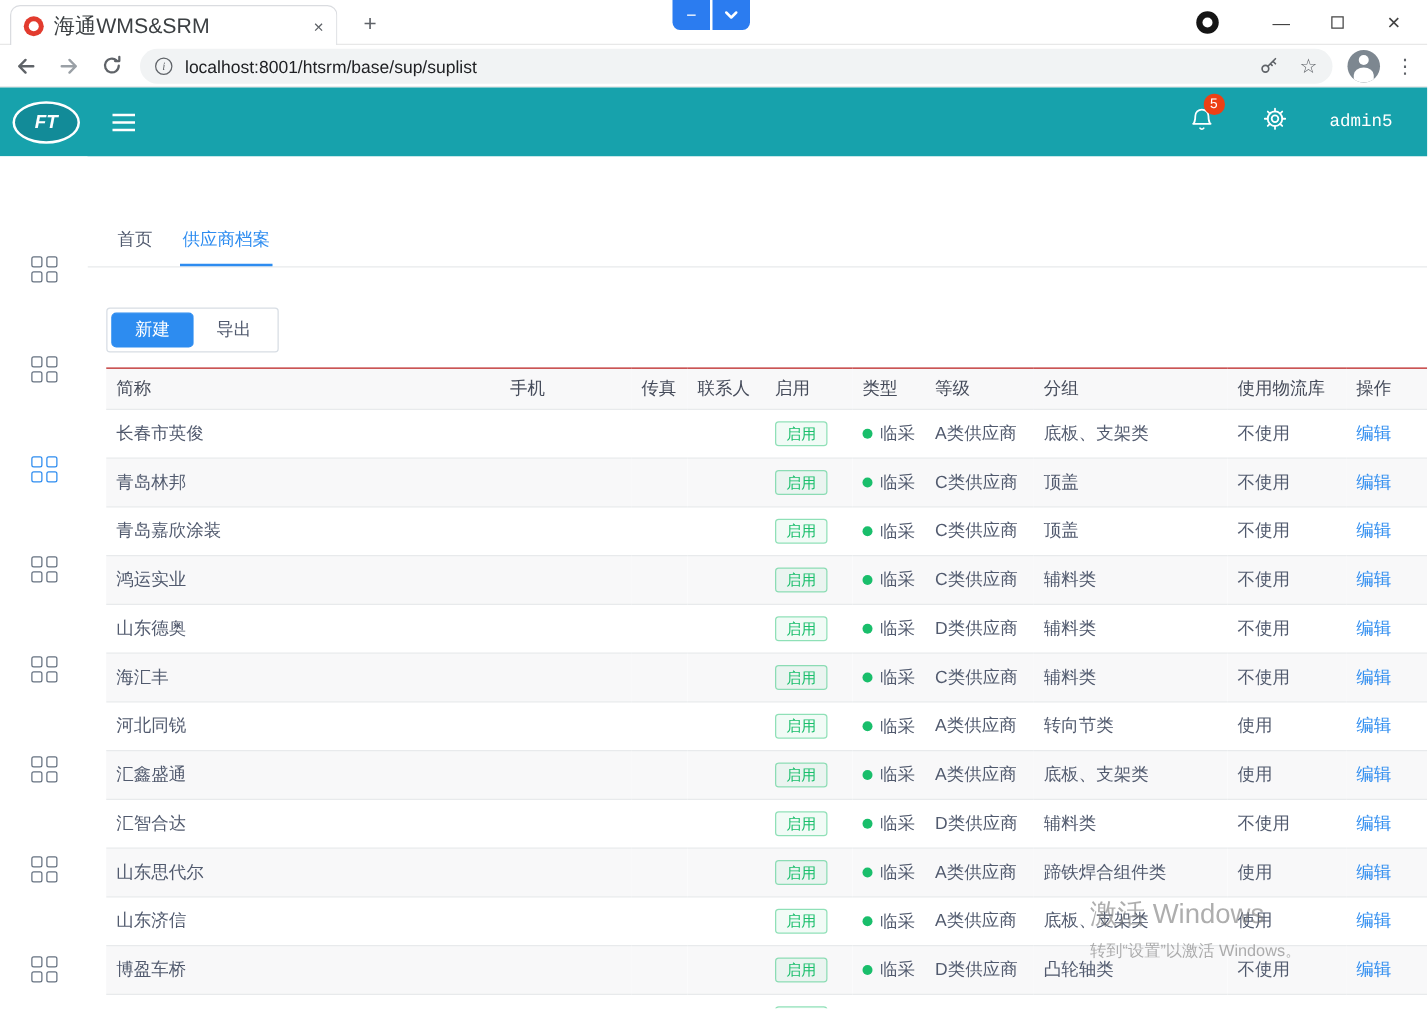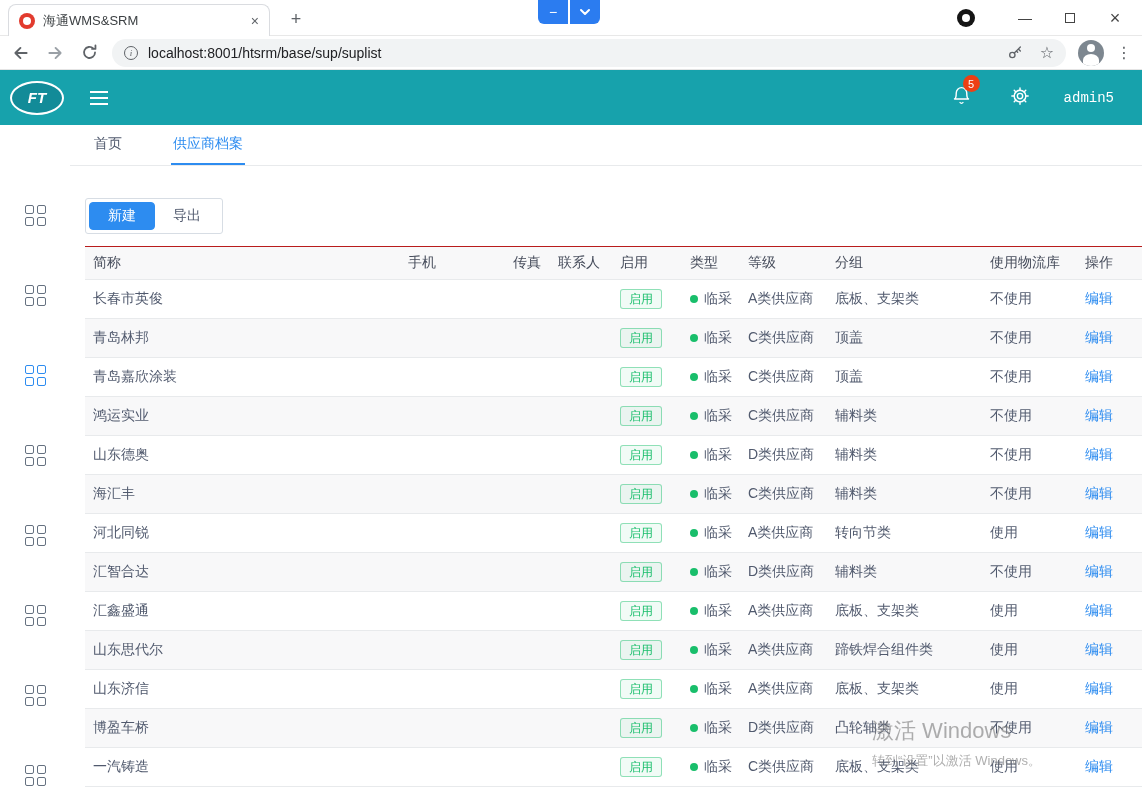--- a/index.html
+++ b/index.html
@@ -12,21 +12,21 @@
 
   
   .tabstrip { height:36px; background:#ffffff; position:relative; border-bottom:1px solid #e8e8e8; }
   .browser-tab {
     position:absolute; left:8px; top:4px; width:262px; height:32px;
     background:#fff; border:1px solid #dadce0; border-bottom:none;
     border-radius:8px 8px 0 0; display:flex; align-items:center; padding:0 10px; gap:8px;
   }
   .favicon { width:16px; height:16px; border-radius:50%; background:#e23b2e; position:relative; flex:none; }
   .favicon::after { content:""; position:absolute; inset:4px; border-radius:50%; background:#fff; }
-  .tab-title { font-size:13px; color:#3c4043; flex:1; white-space:nowrap; overflow:hidden; }
+  .tab-title { font-size:17px; color:#3c4043; flex:1; white-space:nowrap; overflow:hidden; }
   .tab-close { font-size:14px; color:#5f6368; cursor:pointer; flex:none; }
   .newtab-btn { position:absolute; left:284px; top:7px; width:24px; height:24px; border-radius:50%;
     display:flex; align-items:center; justify-content:center; font-size:18px; color:#5f6368; }
   .float-widget { position:absolute; left:538px; top:0; display:flex; gap:2px; }
   .float-widget .fw-btn { width:30px; height:24px; background:#2b7cf0; color:#fff;
     display:flex; align-items:center; justify-content:center; font-size:14px; }
   .float-widget .fw-btn:first-child { border-radius:0 0 0 6px; }
   .float-widget .fw-btn:last-child { border-radius:0 0 6px 0; }
   .recorder { position:absolute; left:957px; top:9px; width:18px; height:18px; border-radius:50%; background:#151515; }
   .recorder::after { content:""; position:absolute; inset:5px; border-radius:50%; background:#fff; }
@@ -63,21 +63,21 @@
   .username { color:#fff; font-size:14px;font-family:Liberation Mono, monospace; }
 
   
   .app-main { display:flex; height:682px; overflow:hidden; }
   .sidebar { width:70px; flex:none; display:flex; flex-direction:column; align-items:center; padding-top:80px; gap:59px; background:#fff; }
   .grid-icon { display:grid; grid-template-columns:9px 9px; grid-template-rows:9px 9px; gap:3px; color:#657180; cursor:pointer; }
   .grid-icon.active { color:#2d8cf0; }
   .grid-icon span { border:1.5px solid currentColor; border-radius:2px; }
 
   .content { flex:1; overflow:hidden; }
-  .tabbar { height:41px; border-bottom:1px solid #e8eaec; display:flex; padding-left:22px; gap:47px; }
+  .tabbar { height:41px; border-bottom:1px solid #e8eaec; display:flex; padding-left:22px; gap:20px;margin-top:48px; }
   .page-tab { display:flex; align-items:center; font-size:14px; color:#515a6e; border-bottom:2px solid transparent; cursor:pointer; padding:0 2px; }
   .page-tab.active { color:#2d8cf0; border-bottom-color:#2d8cf0; }
 
   .toolbar { margin:32px 0 0 15px; display:inline-flex; align-items:center; border:1px solid #d7dde4; border-radius:3px; padding:3px; }
   .btn { height:28px; font-size:14px; border-radius:4px; padding:0 18px; cursor:pointer; font-family:inherit; }
   .btn-primary { background:#2d8cf0; border:1px solid #2d8cf0; color:#fff; }
   .btn-plain { background:#fff; border:none; color:#515a6e; }
   .btn-default { background:#fff; border:1px solid #dcdee2; color:#515a6e; height:30px; }
 
   .filterbar { margin:12px 0 0 15px; display:flex; align-items:center; }
@@ -366,41 +366,41 @@
     <td></td>
     <td></td>
     <td><span class="tag-enable">启用</span></td>
     <td><span class="dot"></span><span class="type-text">临采</span></td>
     <td>A类供应商</td>
     <td>转向节类</td>
     <td>使用</td>
     <td><a class="edit-link">编辑</a></td>
   </tr>
             <tr>
-    <td>汇智合达</td>
-    <td></td>
-    <td></td>
-    <td></td>
-    <td><span class="tag-enable">启用</span></td>
-    <td><span class="dot"></span><span class="type-text">临采</span></td>
-    <td>D类供应商</td>
-    <td>辅料类</td>
-    <td>不使用</td>
-    <td><a class="edit-link">编辑</a></td>
-  </tr>
-            <tr>
     <td>汇鑫盛通</td>
     <td></td>
     <td></td>
     <td></td>
     <td><span class="tag-enable">启用</span></td>
     <td><span class="dot"></span><span class="type-text">临采</span></td>
     <td>A类供应商</td>
     <td>底板、支架类</td>
     <td>使用</td>
+    <td><a class="edit-link">编辑</a></td>
+  </tr>
+            <tr>
+    <td>汇智合达</td>
+    <td></td>
+    <td></td>
+    <td></td>
+    <td><span class="tag-enable">启用</span></td>
+    <td><span class="dot"></span><span class="type-text">临采</span></td>
+    <td>D类供应商</td>
+    <td>辅料类</td>
+    <td>不使用</td>
     <td><a class="edit-link">编辑</a></td>
   </tr>
             <tr>
     <td>山东思代尔</td>
     <td></td>
     <td></td>
     <td></td>
     <td><span class="tag-enable">启用</span></td>
     <td><span class="dot"></span><span class="type-text">临采</span></td>
     <td>A类供应商</td>

